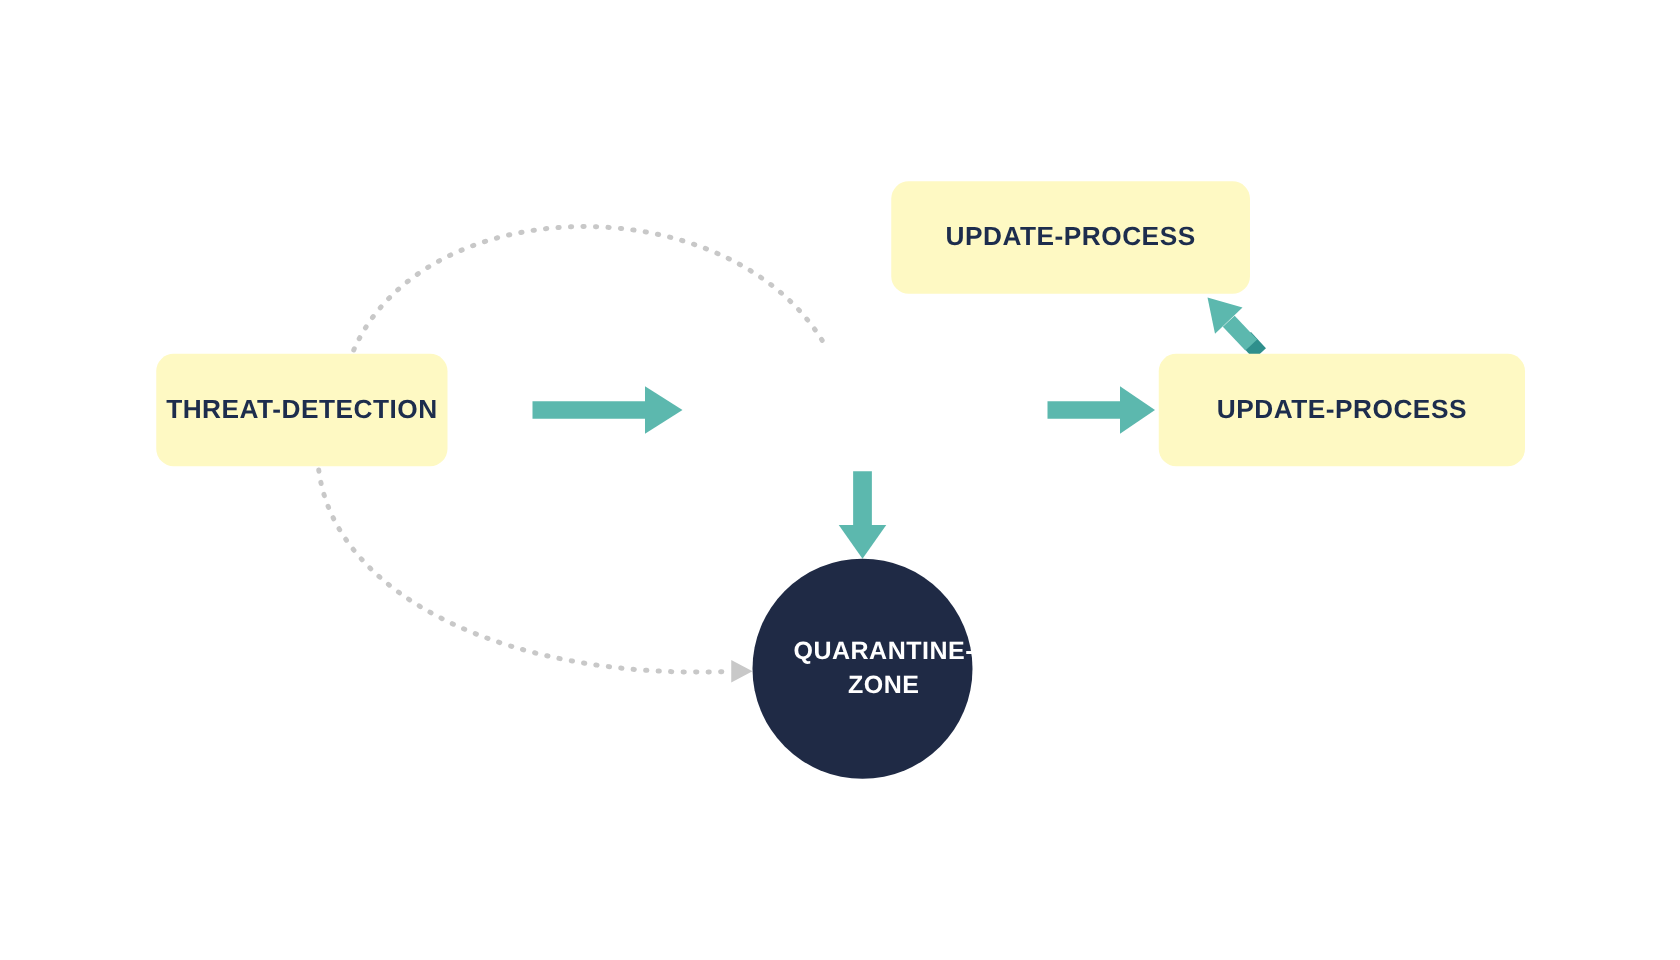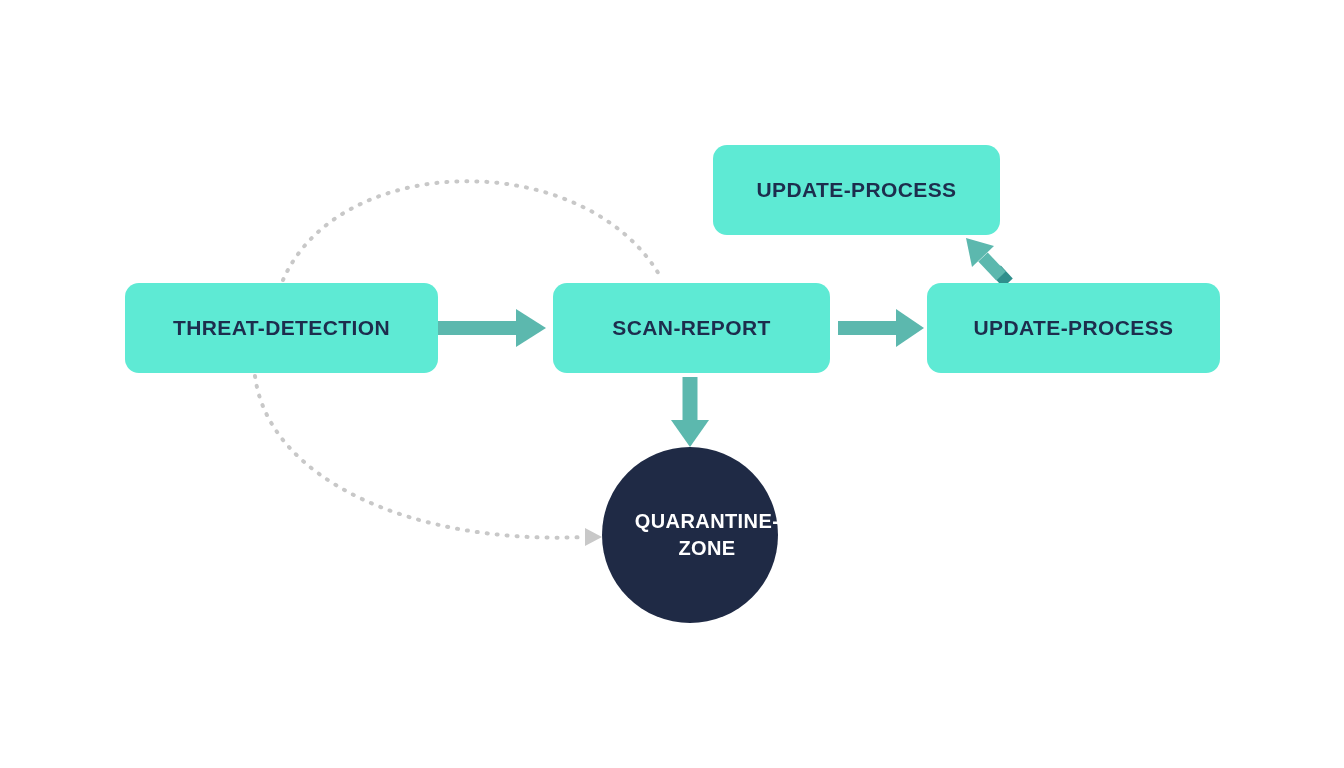--- a/index.html
+++ b/index.html
@@ -17,32 +17,32 @@
   }
   .connector-layer {
     position: absolute;
     inset: 0;
     width: 1344px;
     height: 768px;
     pointer-events: none;
   }
   .node {
     position: absolute;
-    background: #5eead4;
+    background: #fef9c3;
     border-radius: 14px;
     display: flex;
     align-items: center;
     justify-content: center;
     color: #1d2d4d;
     font-weight: 700;
     font-size: 21px;
     letter-spacing: 0.4px;
     text-align: center;
   }
-  .node-threat   { left: 125px; top: 283px; width: 313px; height: 90px; }
+  .node-threat   { left: 125px; top: 283px; width: 233px; height: 90px; }
   .node-scan     { left: 553px; top: 283px; width: 277px; height: 90px; }
   .node-update-r { left: 927px; top: 283px; width: 293px; height: 90px; }
   .node-update-t { left: 713px; top: 145px; width: 287px; height: 90px; }
   .node-circle {
     left: 602px; top: 447px; width: 176px; height: 176px;
     border-radius: 50%;
     background: #1f2a45;
     color: #ffffff;
     flex-direction: column;
     line-height: 1.35;
@@ -73,23 +73,20 @@
 
     <line x1="1008" y1="283" x2="996" y2="270" stroke="#2f8f8c" stroke-width="13"></line>
     <line x1="1001" y1="276" x2="983" y2="257" stroke="#5cb8ae" stroke-width="13"></line>
     <polygon points="966,238 994,246 972,267" fill="#5cb8ae"></polygon>
   </svg>
 
   <div class="node node-threat">
     <span>THREAT-DETECTION</span>
   </div>
 
-  <div class="node node-scan">
-    <span>SCAN-REPORT</span>
-  </div>
 
   <div class="node node-update-r">
     <span>UPDATE-PROCESS</span>
   </div>
 
   <div class="node node-update-t">
     <span>UPDATE-PROCESS</span>
   </div>
 
   <div class="node node-circle">

